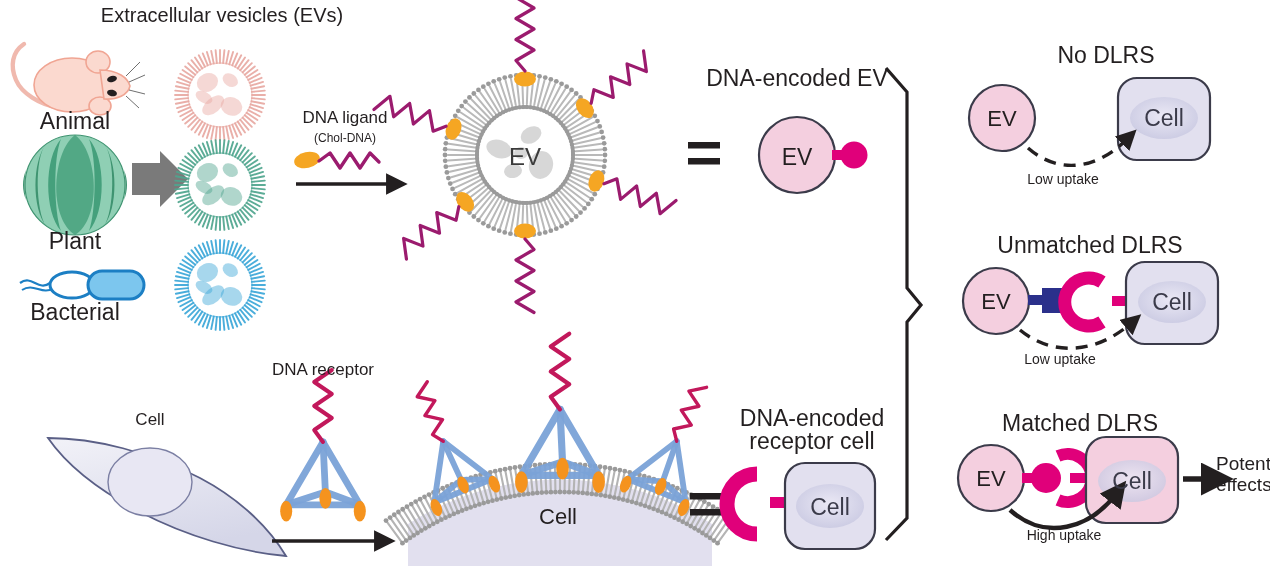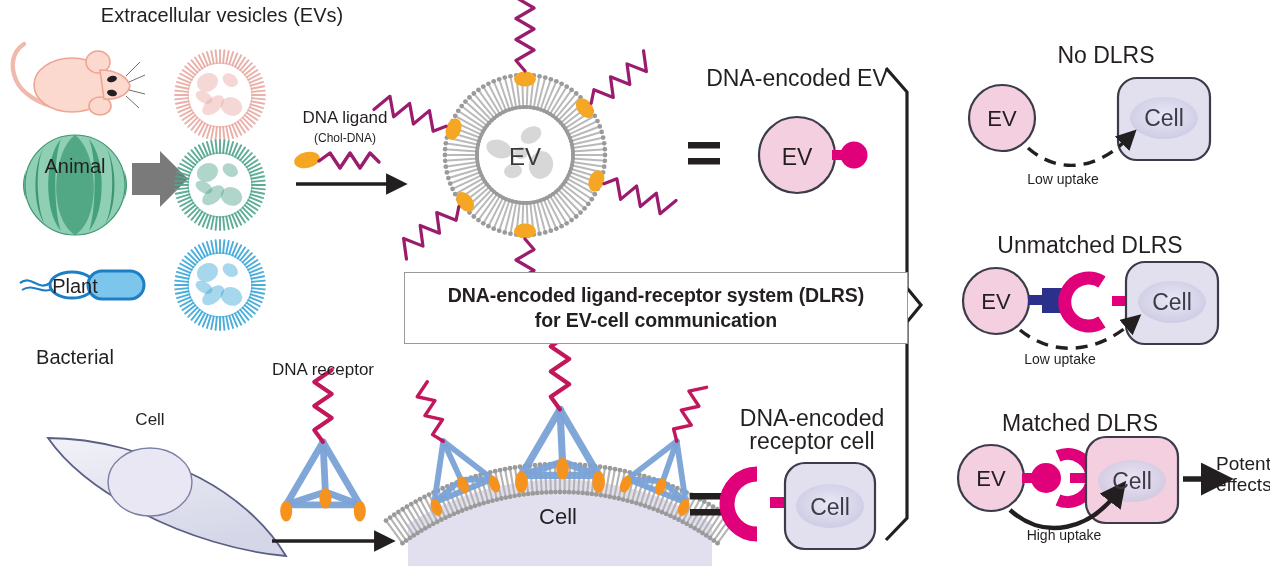--- a/index.html
+++ b/index.html
@@ -9,21 +9,21 @@
     font-family:"Liberation Sans", sans-serif;
     color:#231f20;
     position:relative;
     overflow:hidden;
   }
   #stage { position:absolute; left:0; top:0; width:1270px; height:484px; }
   .lbl { position:absolute; white-space:nowrap; color:#231f20; }
   .ctr { transform:translateX(-50%); text-align:center; }
 
   .t-title   { font-size:20px; }
-  .t-source  { font-size:20px;margin-top:47px; }
+  .t-source  { font-size:23px; }
   .t-big     { font-size:17px; }
   .t-sub     { font-size:12px; }
   .t-panel   { font-size:23px; }
   .t-uptake  { font-size:14px; }
   .t-potent  { font-size:19px; line-height:1.12; white-space:normal; width:86px; }
 
   .dlrs-box {
     position:absolute;
     left:404px; top:272px; width:504px; height:72px;
     border:1.6px solid #9a9a9a;
@@ -960,26 +960,20 @@
   <div class="lbl t-source ctr" style="left:75px; top:299px;">Bacterial</div>
 
   <div class="lbl t-big ctr" style="left:345px; top:108px;">DNA ligand</div>
   <div class="lbl t-sub ctr" style="left:345px; top:131px;">(Chol-DNA)</div>
 
   <div class="lbl t-panel ctr" style="left:797px; top:65px;text-align:right;">DNA-encoded EV</div>
   <div class="lbl" style="left:797px; top:144px; transform:translateX(-50%); font-size:23px;">EV</div>
 
   <div class="lbl" style="left:525px; top:143px; transform:translateX(-50%); font-size:24px; color:#3b3b3b;">EV</div>
 
-  <div class="dlrs-box">
-    <div>
-      <span>DNA-encoded ligand-receptor system (DLRS)</span><br>
-      <span>for EV-cell communication</span>
-    </div>
-  </div>
 
   <div class="lbl t-big ctr" style="left:323px; top:360px;">DNA receptor</div>
 
   <div class="lbl t-big ctr" style="left:150px; top:410px;">Cell</div>
 
   <div class="lbl" style="left:558px; top:504px; transform:translateX(-50%); font-size:22px;">Cell</div>
 
   <div class="lbl t-panel ctr" style="left:812px; top:405px;">DNA-encoded</div>
   <div class="lbl t-panel ctr" style="left:812px; top:428px;">receptor cell</div>
   <div class="lbl" style="left:830px; top:494px; transform:translateX(-50%); font-size:23px; color:#3b3b4a;">Cell</div>

